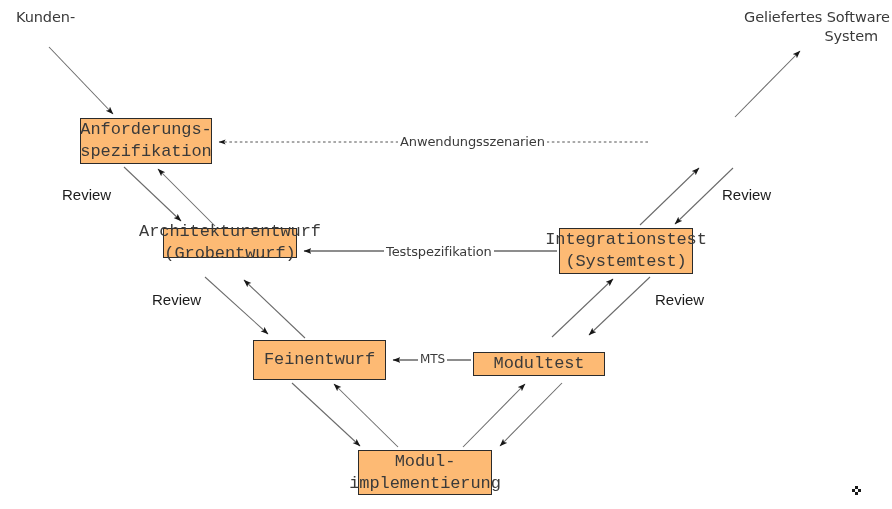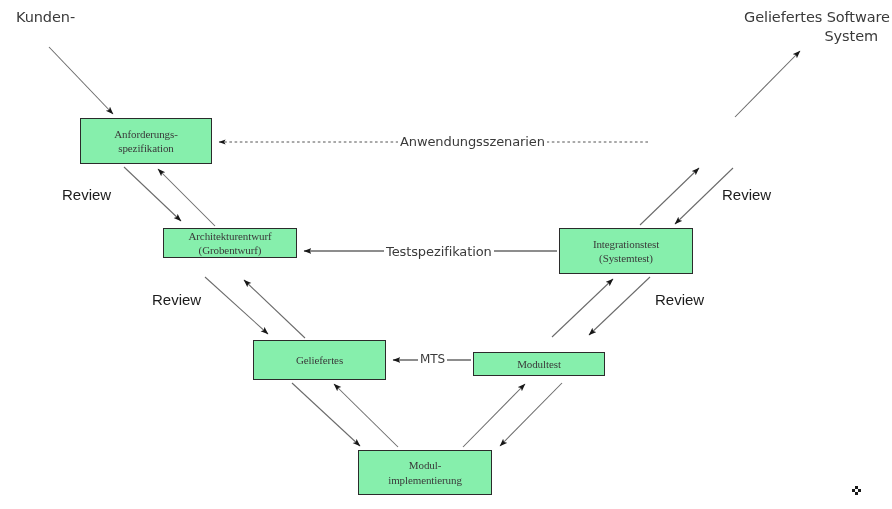--- a/index.html
+++ b/index.html
@@ -19,28 +19,28 @@
     position: absolute;
     left: 0;
     top: 0;
     width: 892px;
     height: 509px;
   }
   .node {
     position: absolute;
     box-sizing: border-box;
     border: 1.3px solid #2b2b2b;
-    background: #86efac;
+    background: #fdba74;
     display: flex;
     flex-direction: column;
     align-items: center;
     justify-content: center;
     color: #3a3a3a;
-    font-family: Liberation Serif, serif;
-    font-size: 11px;
+    font-family: Liberation Mono, monospace;
+    font-size: 17px;
     line-height: 1.28;
     text-align: center;
     letter-spacing: -0.1px;
     z-index: 3;
   }
   .node .ln { display: block; white-space: nowrap; }
   .ext-label {
     position: absolute;
     color: #3a3a3a;
     font-family: "DejaVu Sans", sans-serif;
@@ -149,21 +149,21 @@
     <span class="ln">Architekturentwurf</span>
     <span class="ln">(Grobentwurf)</span>
   </div>
 
   <div class="node" style="left:559px; top:228px; width:134px; height:46px;">
     <span class="ln">Integrationstest</span>
     <span class="ln">(Systemtest)</span>
   </div>
 
   <div class="node" style="left:253px; top:340px; width:133px; height:40px;">
-    <span class="ln">Geliefertes</span>
+    <span class="ln">Feinentwurf</span>
   </div>
 
   <div class="node" style="left:473px; top:340px; width:132px; height:24px;margin-top:12px;">
     <span class="ln">Modultest</span>
   </div>
 
   <div class="node" style="left:358px; top:450px; width:134px; height:45px;">
     <span class="ln">Modul-</span>
     <span class="ln">implementierung</span>
   </div>

